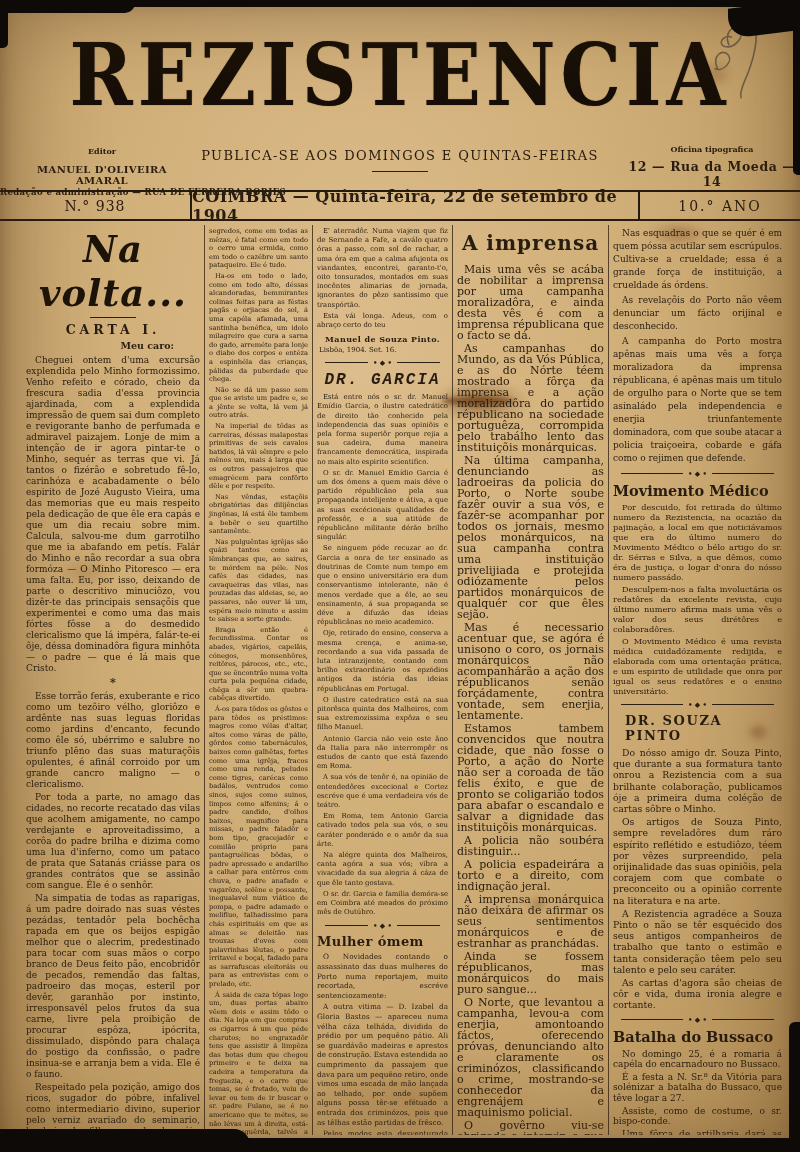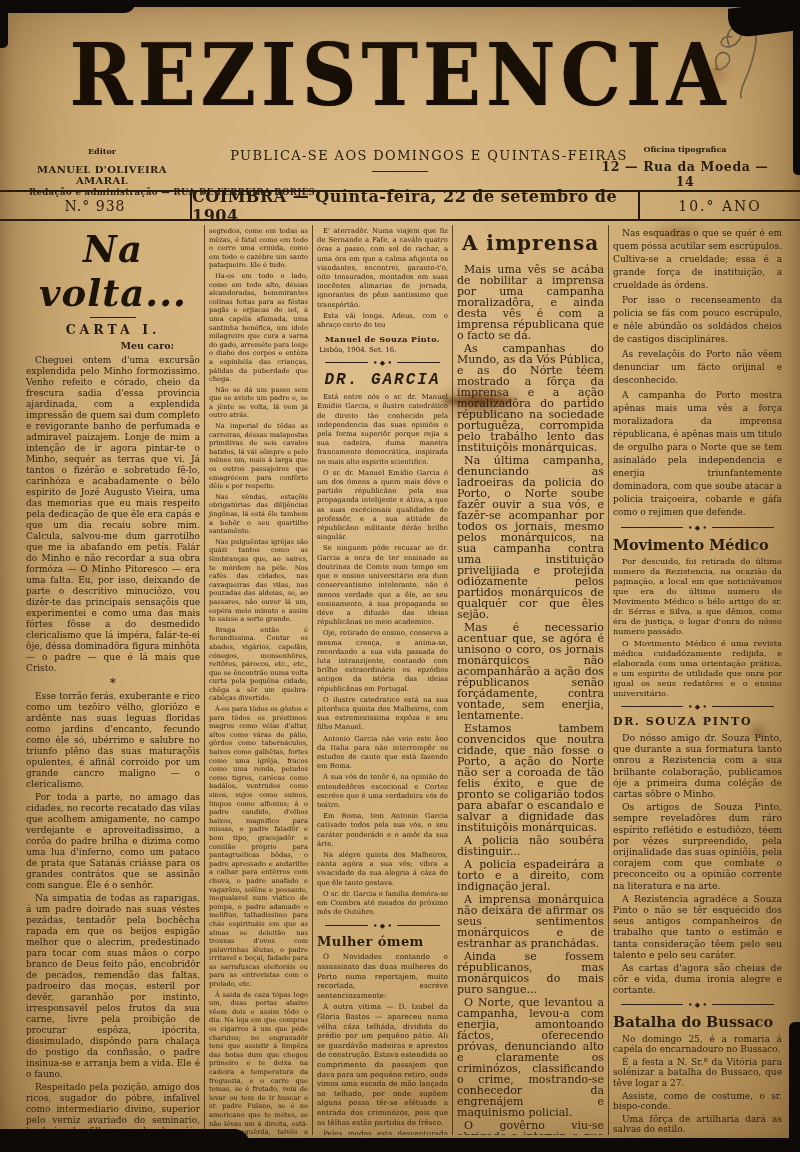--- a/index.html
+++ b/index.html
@@ -22,31 +22,31 @@
   .edge{position:absolute;z-index:6;background:#0d0a07;pointer-events:none;}
   .edge-top{top:0;left:0;width:100%;height:7px;}
   .edge-top-left{top:0;left:0;width:135px;height:13px;border-radius:0 0 10px 0;}
   .edge-top-right{top:0;right:0;width:72px;height:30px;border-radius:0 0 0 22px;transform:skewY(-7deg);transform-origin:top right;}
   .edge-right-top{top:0;right:0;width:7px;height:175px;border-radius:0 0 0 5px;}
   .edge-right-bottom{bottom:0;right:0;width:11px;height:130px;border-radius:6px 0 0 0;}
   .edge-bottom{bottom:0;left:0;width:100%;height:14px;}
   .edge-bottom-left{bottom:0;left:0;width:250px;height:23px;border-radius:0 16px 0 0;}
   .edge-left-top{top:0;left:0;width:8px;height:48px;border-radius:0 0 5px 0;}
   
-  .masthead{position:relative;z-index:2;height:190px;padding-left:29px;}
+  .masthead{position:relative;z-index:2;height:190px;}
   .title{position:absolute;top:24px;left:0;right:0;margin:0;text-align:center;
     font-size:76px;font-weight:bold;letter-spacing:5px;color:#170f07;
     transform:scaleY(1.14);transform-origin:top center;text-shadow:0 0 1px rgba(23,15,7,.6);}
   .pub-note{position:absolute;top:148px;width:100%;text-align:center;font-size:13px;letter-spacing:1.4px;color:#241910;}
   .mast-rule{position:absolute;top:171px;left:50%;width:56px;margin-left:-28px;border-top:1px solid #2c2012;}
   .admin-note{position:absolute;top:187px;width:100%;text-align:left;font-size:8.5px;font-weight:bold;letter-spacing:.4px;}
   .editor-block{position:absolute;left:22px;top:146px;width:160px;text-align:center;}
   .editor-label{font-size:8px;font-weight:bold;}
   .editor-name{font-size:10px;font-weight:bold;margin-top:8px;letter-spacing:.4px;}
-  .office-block{position:absolute;right:30px;top:144px;width:170px;text-align:center;}
+  .office-block{position:absolute;right:3px;top:144px;width:170px;text-align:center;}
   .office-label{font-size:8px;font-weight:bold;}
   .office-address{font-size:12.5px;font-weight:bold;margin-top:5px;letter-spacing:.6px;}
   .handwriting{position:absolute;right:22px;top:6px;width:120px;height:100px;z-index:3;opacity:.75;transform:rotate(4deg);}
   
   .dateline{position:relative;z-index:2;display:flex;align-items:stretch;height:27px;
     border-top:2px solid #241a10;border-bottom:2px solid #241a10;}
   .dl-cell{display:flex;align-items:center;justify-content:center;}
   .dl-issue{width:190px;font-size:14px;letter-spacing:1px;}
   .dl-date{flex:1;font-size:16px;font-weight:bold;letter-spacing:.5px;border-left:2px solid #241a10;border-right:2px solid #241a10;}
   .dl-year{width:160px;font-size:14px;letter-spacing:2px;}
@@ -71,21 +71,21 @@
   .mini-rule{width:46px;margin:2px auto 4px;border-top:1px solid #2c2012;}
   .carta{margin:2px 0;text-align:center;font-size:12.5px;font-weight:bold;letter-spacing:4px;}
   .salut{text-align:right;padding-right:26px;font-size:9.5px;font-weight:bold;margin:3px 0 4px;}
   .star{text-align:center;font-size:11px;font-weight:bold;margin:2px 0;}
   .sig{text-align:center;font-weight:bold;font-size:8px;letter-spacing:.4px;margin:4px 0 2px;}
   .sig-date{font-size:7px;margin:0 0 2px;padding-left:2px;}
   .h-garcia{margin:5px 0 4px;text-align:center;font-size:16px;font-style:italic;font-weight:bold;letter-spacing:2px;font-family:Liberation Mono, monospace;}
   .h-mulher{margin:3px 0 3px;font-size:13px;font-weight:bold;letter-spacing:.4px;}
   .h-imprensa{margin:4px 0 9px;text-align:center;font-size:20px;font-weight:bold;letter-spacing:1px;}
   .h-movimento{margin:3px 0 3px;font-size:14.5px;font-weight:bold;}
-  .h-souza{margin:3px 0 4px;font-size:11px;font-weight:bold;letter-spacing:1.6px;}
+  .h-souza{margin:3px 12px 4px;font-size:13px;font-weight:bold;letter-spacing:1.6px;}
   .h-bussaco{margin:3px 0 4px;font-size:14.5px;font-weight:bold;}
   
   .orn{display:flex;align-items:center;margin:5px 8px;}
   .orn i{flex:1;border-top:1px solid #2a1f12;height:0;}
   .orn b{padding:0 5px;font-size:7px;line-height:1;font-style:normal;color:#2a1f12;}
 </style>
 </head>
 <body>
 
 <div class="page">
@@ -212,32 +212,32 @@
           <p>O Norte, que levantou a campanha, levou-a com enerjia, amontoando fáctos, oferecendo próvas, denunciando alto e claramente os criminózos, classificando o crime, mostrando-se conhecedor da engrenájem e maquinismo policial.</p>
           <p>O govêrno viu-se obrigado a intervir, o que indica ao Norte cláramente o caminho a seguir.</p>
           <p>O Nórte preciza, agóra mais do que nunca, de atividade e de enerjia. O govêrno tudo quererá esconder, e nisso será auxiliádo pela imprensa monárquica, que se áde calar, como das outras vezes se receber órdem para isso.</p>
           <p>Os vicios da policia não são particuláres ao Porto. Na imprensa tem aparecido por muitas vezes referencias á conivencia dos gatunos com os guardas, que os deixão trabalhar em pás, e que por vezes até chêgão a protejê-los.</p>
         </div>
     </section>
 
     <section class="col col5">
       <div class="body f5a">
           <p>Nas esquadras o que se quér é em quem póssa acutilar sem escrúpulos. Cultiva-se a crueldade; essa é a grande força de instituição, a crueldade ás órdens.</p>
-          <p>Por isso o recenseamento da policia se fás com pouco escrúpulo, e nêle abúndão os soldádos cheios de castigos disciplináres.</p>
           <p>As revelaçõis do Porto não vêem denunciar um fácto orijinal e desconhecido.</p>
           <p>A campanha do Porto mostra apênas mais uma vês a força moralizadora da imprensa républicana, é apênas mais um titulo de orgulho para o Norte que se tem asinaládo pela independencia e enerjia triunfantemente dominadora, com que soube atacar a policia traiçoeira, cobarde e gáfa como o rejimen que defende.</p>
         </div>
       <div class="orn">
           <i></i>
           <b>• ◆ •</b>
           <i></i>
         </div>
       <h3 class="h-movimento">Movimento Médico</h3>
       <div class="body f5b">
           <p>Por descuido, foi retirada do último numero da Rezistencia, na ocazião da pajinação, a local em que noticiávamos que era do último numero do Movimento Médico o bélo artigo do sr. dr. Sérras e Silva, a que dêmos, como éra de justiça, o logar d'onra do nósso numero passádo.</p>
+          <p>Desculpem-nos a falta involuctária os redatôres da excelente revista, cujo último numero afirma mais uma vês o valor dos seus dirétôres e colaboradôres.</p>
           <p>O Movimento Médico é uma revista médica cuidadózamente redijida, e elaborada com uma orientação prática, e um espirito de utilidade que onra por igual os seus redatôres e o ensino universitário.</p>
         </div>
       <div class="orn">
           <i></i>
           <b>• ◆ •</b>
           <i></i>
         </div>
       <h3 class="h-souza">DR. SOUZA PINTO</h3>
       <div class="body f5c">
           <p>Do nósso amigo dr. Souza Pinto, que durante a sua formatura tanto onrou a Rezistencia com a sua brilhante colaboração, publicamos óje a primeira duma coléção de cartas sôbre o Minho.</p>

